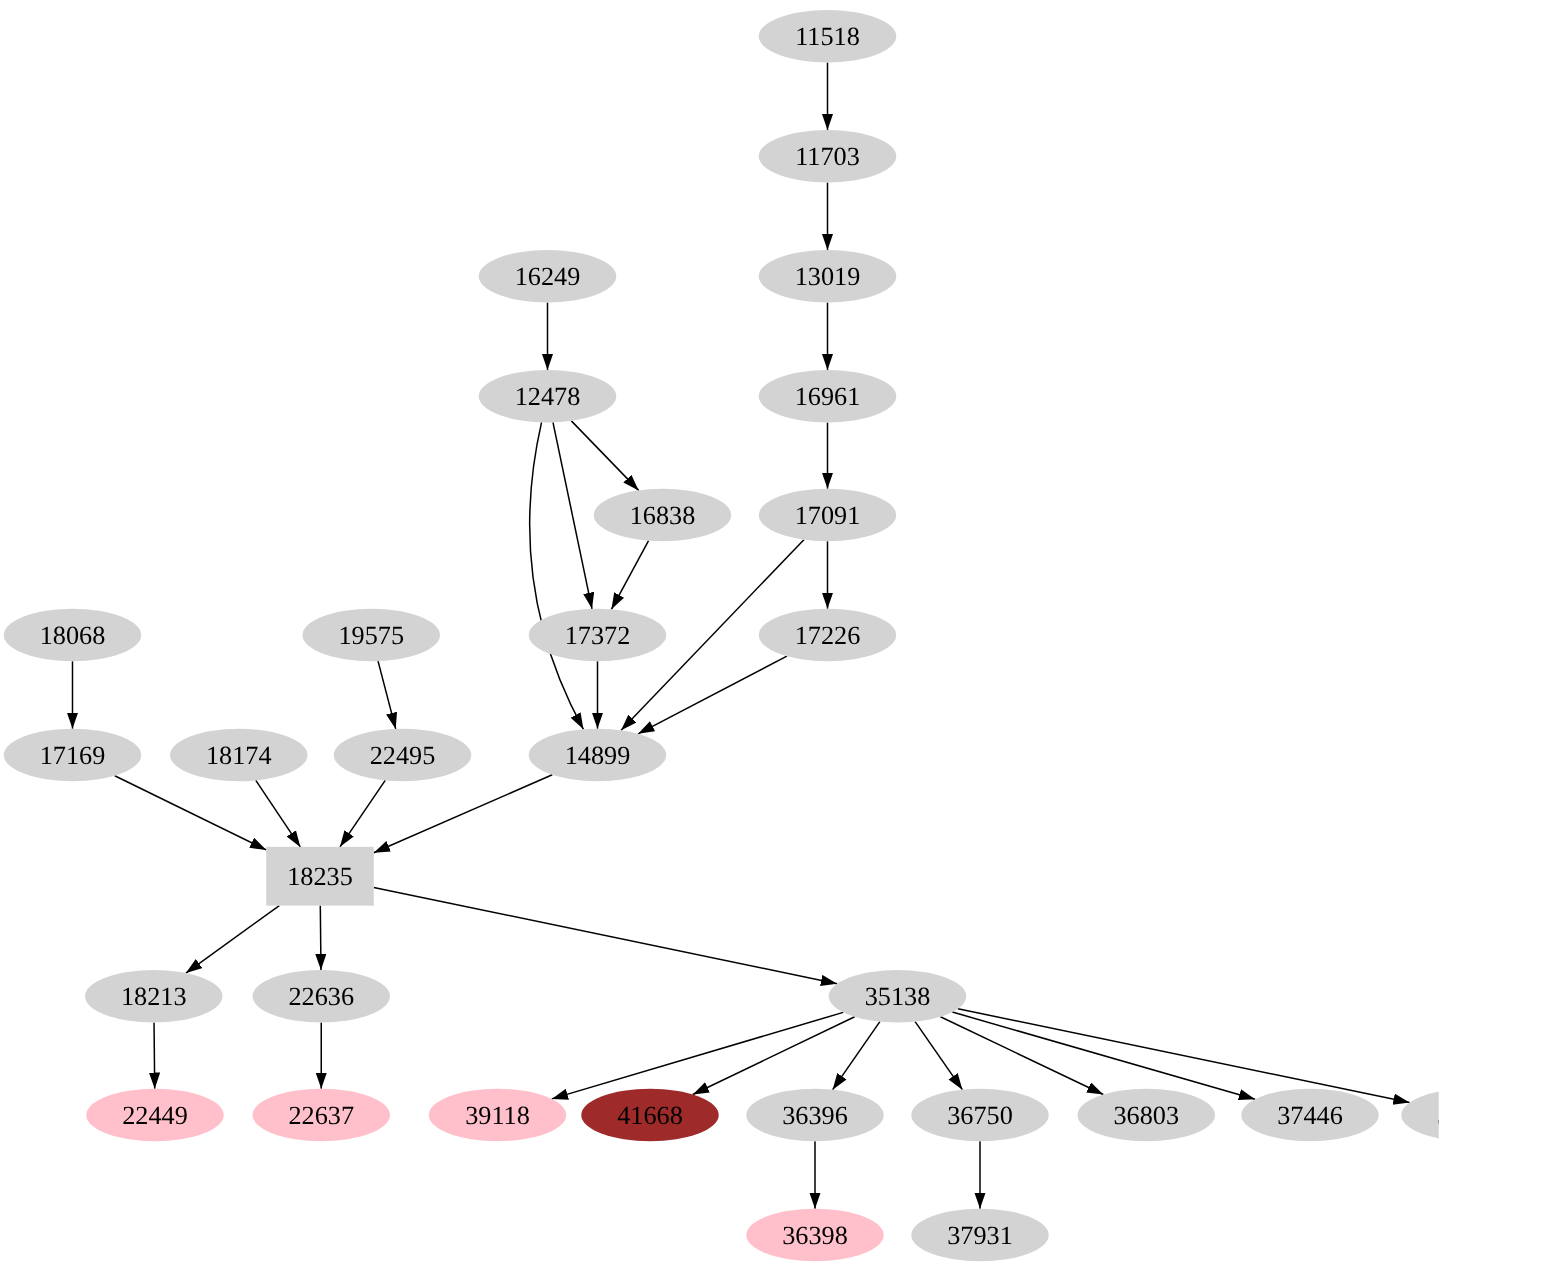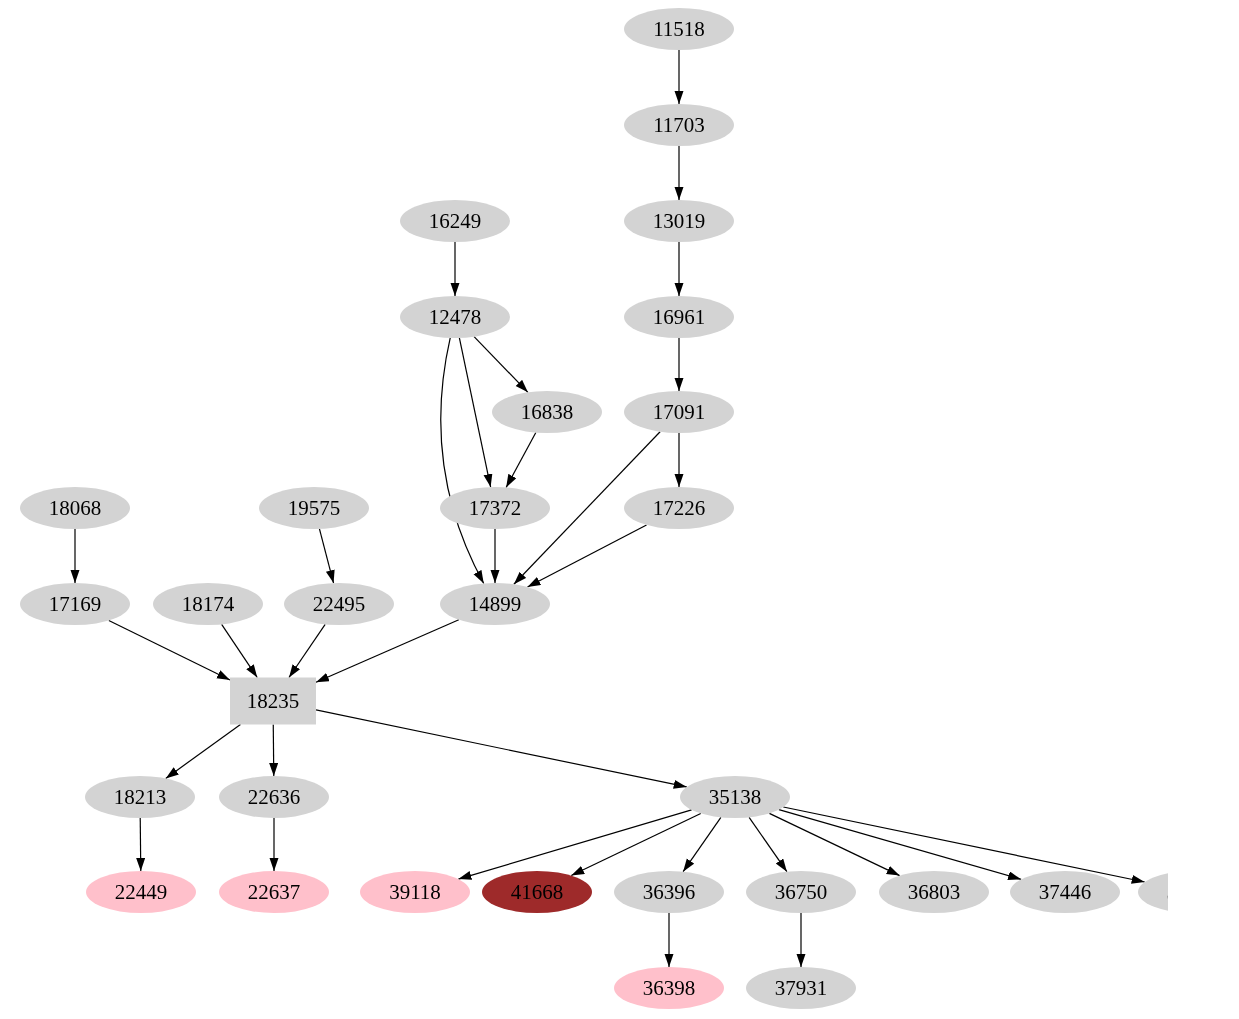--- a/index.html
+++ b/index.html
@@ -7,21 +7,20 @@
     padding: 0;
     background: #ffffff;
     font-family: "Liberation Serif", "DejaVu Serif", serif;
   }
   .canvas {
     position: relative;
     width: 1151px;
     height: 1019px;
     background: #ffffff;
     overflow: hidden;
-    margin-left: 17px;
   }
   svg text {
     font-family: "Liberation Serif", "DejaVu Serif", serif;
     font-size: 21px;
     fill: #000000;
   }
   svg path.edge {
     fill: none;
     stroke: #000000;
     stroke-width: 1.2;

